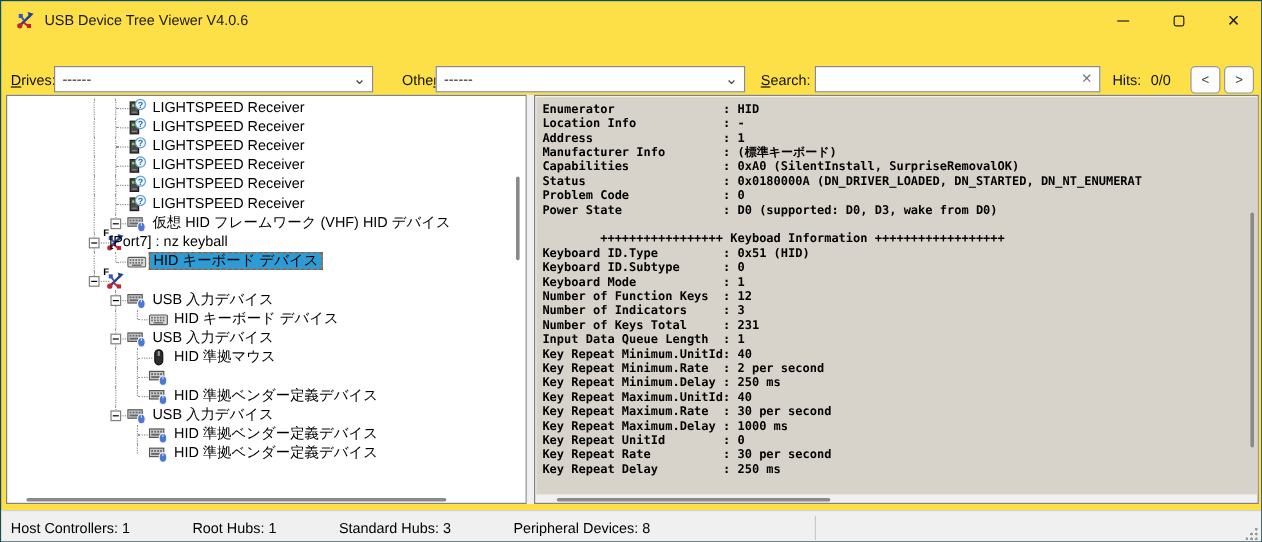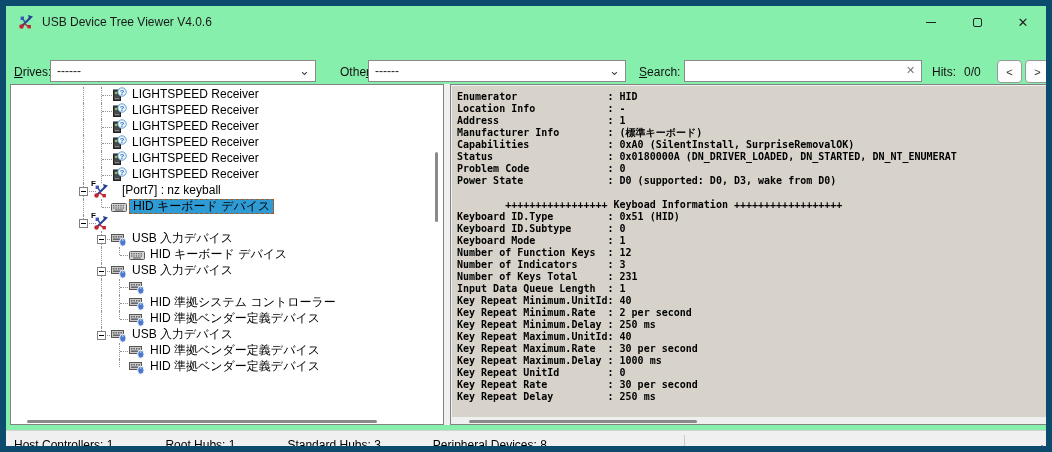--- a/index.html
+++ b/index.html
@@ -1,17 +1,17 @@
 <!DOCTYPE html>
 <html><head>
 <meta charset="utf-8">
 <style>
   html,body{margin:0;padding:0;background:#cfcfcf;}
   *{box-sizing:border-box;}
-  .window{position:relative;width:1052px;height:452px;background:#86efac;border:6px solid #0c4a6e;
+  .window{position:relative;width:1052px;height:452px;background:#fde047;border:1px solid #0c4a6e;
     font-family:"Liberation Sans","DejaVu Sans",sans-serif;font-size:12px;color:#111;overflow:hidden;}
   
   .titlebar{position:absolute;left:0;top:0;width:100%;height:32px;display:flex;align-items:center;}
   .app-icon{width:16px;height:16px;margin-left:12px;}
   .title-text{margin-left:8px;font-size:12px;color:#1a1a1a;}
   .win-controls{position:absolute;right:0;top:0;height:32px;display:flex;}
   .win-btn{width:46px;height:32px;display:flex;align-items:center;justify-content:center;}
   .glyph-min{width:10px;height:1px;background:#222;}
   .glyph-max{width:9px;height:9px;border:1px solid #222;border-radius:2px;}
   .glyph-close{font-size:13px;color:#222;line-height:1;}
@@ -190,33 +190,50 @@
               <rect x="2.5" y="3" width="7" height="10.5" fill="#494949" stroke="#1f1f1f"></rect>
               <rect x="4" y="5" width="2" height="2" fill="#7fd14a"></rect>
               <rect x="4" y="11" width="4" height="1" fill="#888"></rect>
               <circle cx="11" cy="5" r="4.2" fill="#eef6fc" stroke="#5a9fd4"></circle>
               <text x="11" y="7.8" font-size="7.5" font-weight="bold" fill="#2d6fb8" text-anchor="middle" font-family="Liberation Sans,sans-serif">?</text>
             </svg></span>
           <span class="tlabel" style="left: 118px;">LIGHTSPEED Receiver</span>
         </div>
         <div class="tree-row">
           <div class="vl" style="left: 72px;"></div>
+          <div class="vl vl-half" style="left: 90px;"></div>
+          <div class="hstub" style="left: 91px;"></div>
+          <div class="expander" style="left: 86px;"></div>
+          <span class="ticon" style="left: 100px;"><svg width="16" height="16" viewBox="0 0 16 16">
+              <rect x="0.5" y="3.5" width="12" height="7" fill="#c9c9c9" stroke="#555"></rect>
+              <rect x="2" y="5" width="1.5" height="1.5" fill="#666"></rect>
+              <rect x="4.5" y="5" width="1.5" height="1.5" fill="#666"></rect>
+              <rect x="7" y="5" width="1.5" height="1.5" fill="#666"></rect>
+              <rect x="9.5" y="5" width="1.5" height="1.5" fill="#666"></rect>
+              <rect x="2" y="7.5" width="7" height="1.5" fill="#666"></rect>
+              <ellipse cx="11.8" cy="11.2" rx="3.2" ry="4" fill="#4a78d4" stroke="#f4f4f4"></ellipse>
+              <line x1="11.8" y1="8" x2="11.8" y2="10" stroke="#f4f4f4" stroke-width="0.8"></line>
+            </svg></span>
+          <span class="tlabel" style="left: 118px;">仮想 HID フレームワーク (VHF) HID デバイス</span>
+        </div>
+        <div class="tree-row">
+          <div class="vl" style="left: 72px;"></div>
           <div class="hstub" style="left: 73px;"></div>
           <div class="expander" style="left: 68px;"></div>
           <span class="ticon" style="left: 82px;"><svg width="16" height="16" viewBox="0 0 16 16">
               <line x1="4" y1="12" x2="12" y2="4" stroke="#27408f" stroke-width="2"></line>
               <polygon points="10,1 15,2.5 11.5,6" fill="#27408f"></polygon>
               <circle cx="3.5" cy="12.5" r="2.2" fill="#c42430"></circle>
               <line x1="6.5" y1="9.5" x2="10" y2="12.5" stroke="#c42430" stroke-width="1.6"></line>
               <rect x="9.5" y="11" width="3.4" height="3.4" fill="#c42430"></rect>
               <line x1="7" y1="8" x2="4.5" y2="4.5" stroke="#3a58b8" stroke-width="1.6"></line>
               <rect x="2.6" y="2.6" width="3.4" height="3.4" fill="#3a58b8"></rect>
             </svg></span>
           <span class="speed" style="left: 80px;">F</span>
-          <span class="tlabel" style="left: 108px; text-align: right;">[Port7] : nz keyball</span>
+          <span class="tlabel" style="left: 82px; text-align: right;">[Port7] : nz keyball</span>
         </div>
         <div class="tree-row">
           <div class="vl" style="left: 72px;"></div>
           <div class="vl vl-half" style="left: 90px;"></div>
           <div class="hstub" style="left: 91px;"></div>
           <span class="ticon" style="left: 100px;"><svg width="16" height="16" viewBox="0 0 16 16">
               <rect x="0.5" y="4.5" width="15" height="8" rx="1" fill="#d6d6d6" stroke="#5a5a5a"></rect>
               <rect x="2" y="6" width="1.4" height="1.4" fill="#6a6a6a"></rect>
               <rect x="4.4" y="6" width="1.4" height="1.4" fill="#6a6a6a"></rect>
               <rect x="6.8" y="6" width="1.4" height="1.4" fill="#6a6a6a"></rect>
@@ -296,45 +313,39 @@
               <ellipse cx="11.8" cy="11.2" rx="3.2" ry="4" fill="#4a78d4" stroke="#f4f4f4"></ellipse>
               <line x1="11.8" y1="8" x2="11.8" y2="10" stroke="#f4f4f4" stroke-width="0.8"></line>
             </svg></span>
           <span class="tlabel" style="left: 118px;">USB 入力デバイス</span>
         </div>
         <div class="tree-row">
           <div class="vl" style="left: 90px;"></div>
           <div class="vl" style="left: 108px;"></div>
           <div class="hstub" style="left: 109px;"></div>
           <span class="ticon" style="left: 118px;"><svg width="16" height="16" viewBox="0 0 16 16">
-              <rect x="0.5" y="3.5" width="12" height="7" fill="#c9c9c9" stroke="#555"></rect>
-              <rect x="2" y="5" width="1.5" height="1.5" fill="#666"></rect>
-              <rect x="4.5" y="5" width="1.5" height="1.5" fill="#666"></rect>
-              <rect x="7" y="5" width="1.5" height="1.5" fill="#666"></rect>
-              <rect x="9.5" y="5" width="1.5" height="1.5" fill="#666"></rect>
-              <rect x="2" y="7.5" width="7" height="1.5" fill="#666"></rect>
-              <ellipse cx="11.8" cy="11.2" rx="3.2" ry="4" fill="#4a78d4" stroke="#f4f4f4"></ellipse>
-              <line x1="11.8" y1="8" x2="11.8" y2="10" stroke="#f4f4f4" stroke-width="0.8"></line>
-            </svg></span>
+              <rect x="5" y="1.5" width="6.6" height="12.5" rx="3.3" fill="#2d2d2d" stroke="#111"></rect>
+              <rect x="7.4" y="2.6" width="1.8" height="4" fill="#9a9a9a"></rect>
+            </svg></span>
+          <span class="tlabel" style="left: 136px;">HID 準拠マウス</span>
         </div>
         <div class="tree-row">
           <div class="vl" style="left: 90px;"></div>
           <div class="vl" style="left: 108px;"></div>
           <div class="hstub" style="left: 109px;"></div>
           <span class="ticon" style="left: 118px;"><svg width="16" height="16" viewBox="0 0 16 16">
               <rect x="0.5" y="3.5" width="12" height="7" fill="#c9c9c9" stroke="#555"></rect>
               <rect x="2" y="5" width="1.5" height="1.5" fill="#666"></rect>
               <rect x="4.5" y="5" width="1.5" height="1.5" fill="#666"></rect>
               <rect x="7" y="5" width="1.5" height="1.5" fill="#666"></rect>
               <rect x="9.5" y="5" width="1.5" height="1.5" fill="#666"></rect>
               <rect x="2" y="7.5" width="7" height="1.5" fill="#666"></rect>
               <ellipse cx="11.8" cy="11.2" rx="3.2" ry="4" fill="#4a78d4" stroke="#f4f4f4"></ellipse>
               <line x1="11.8" y1="8" x2="11.8" y2="10" stroke="#f4f4f4" stroke-width="0.8"></line>
             </svg></span>
-          <span class="tlabel" style="left: 136px;">HID 準拠システム コントローラー</span>
         </div>
         <div class="tree-row">
           <div class="vl" style="left: 90px;"></div>
           <div class="vl vl-half" style="left: 108px;"></div>
           <div class="hstub" style="left: 109px;"></div>
           <span class="ticon" style="left: 118px;"><svg width="16" height="16" viewBox="0 0 16 16">
               <rect x="0.5" y="3.5" width="12" height="7" fill="#c9c9c9" stroke="#555"></rect>
               <rect x="2" y="5" width="1.5" height="1.5" fill="#666"></rect>
               <rect x="4.5" y="5" width="1.5" height="1.5" fill="#666"></rect>
               <rect x="7" y="5" width="1.5" height="1.5" fill="#666"></rect>

